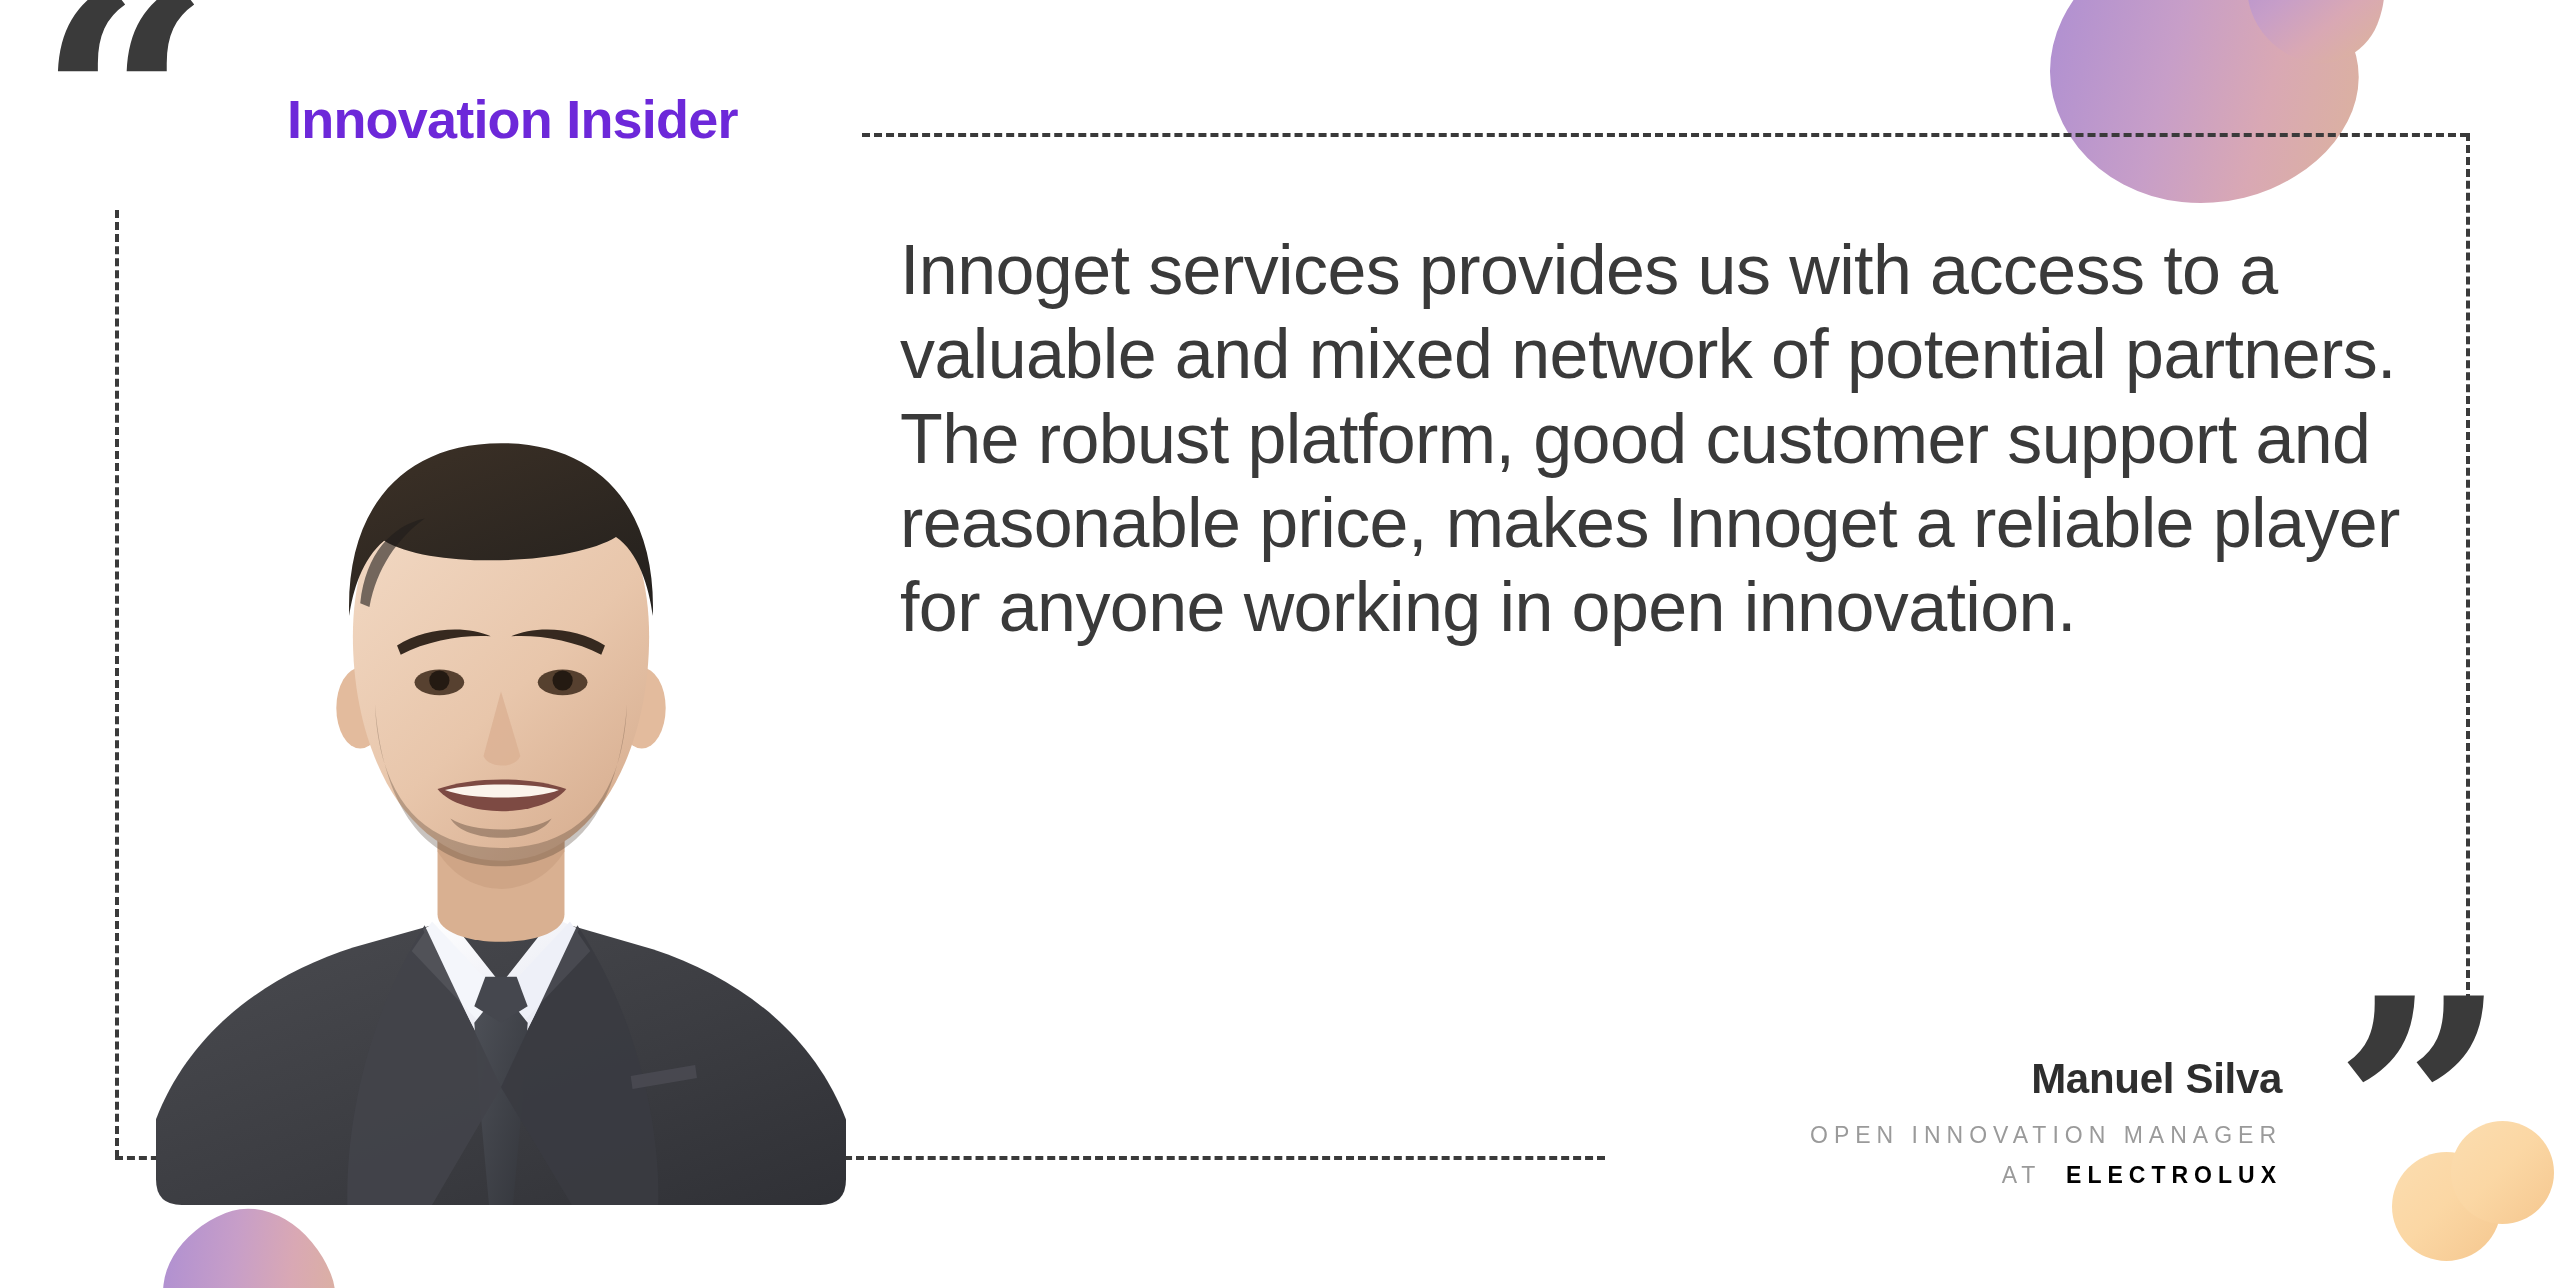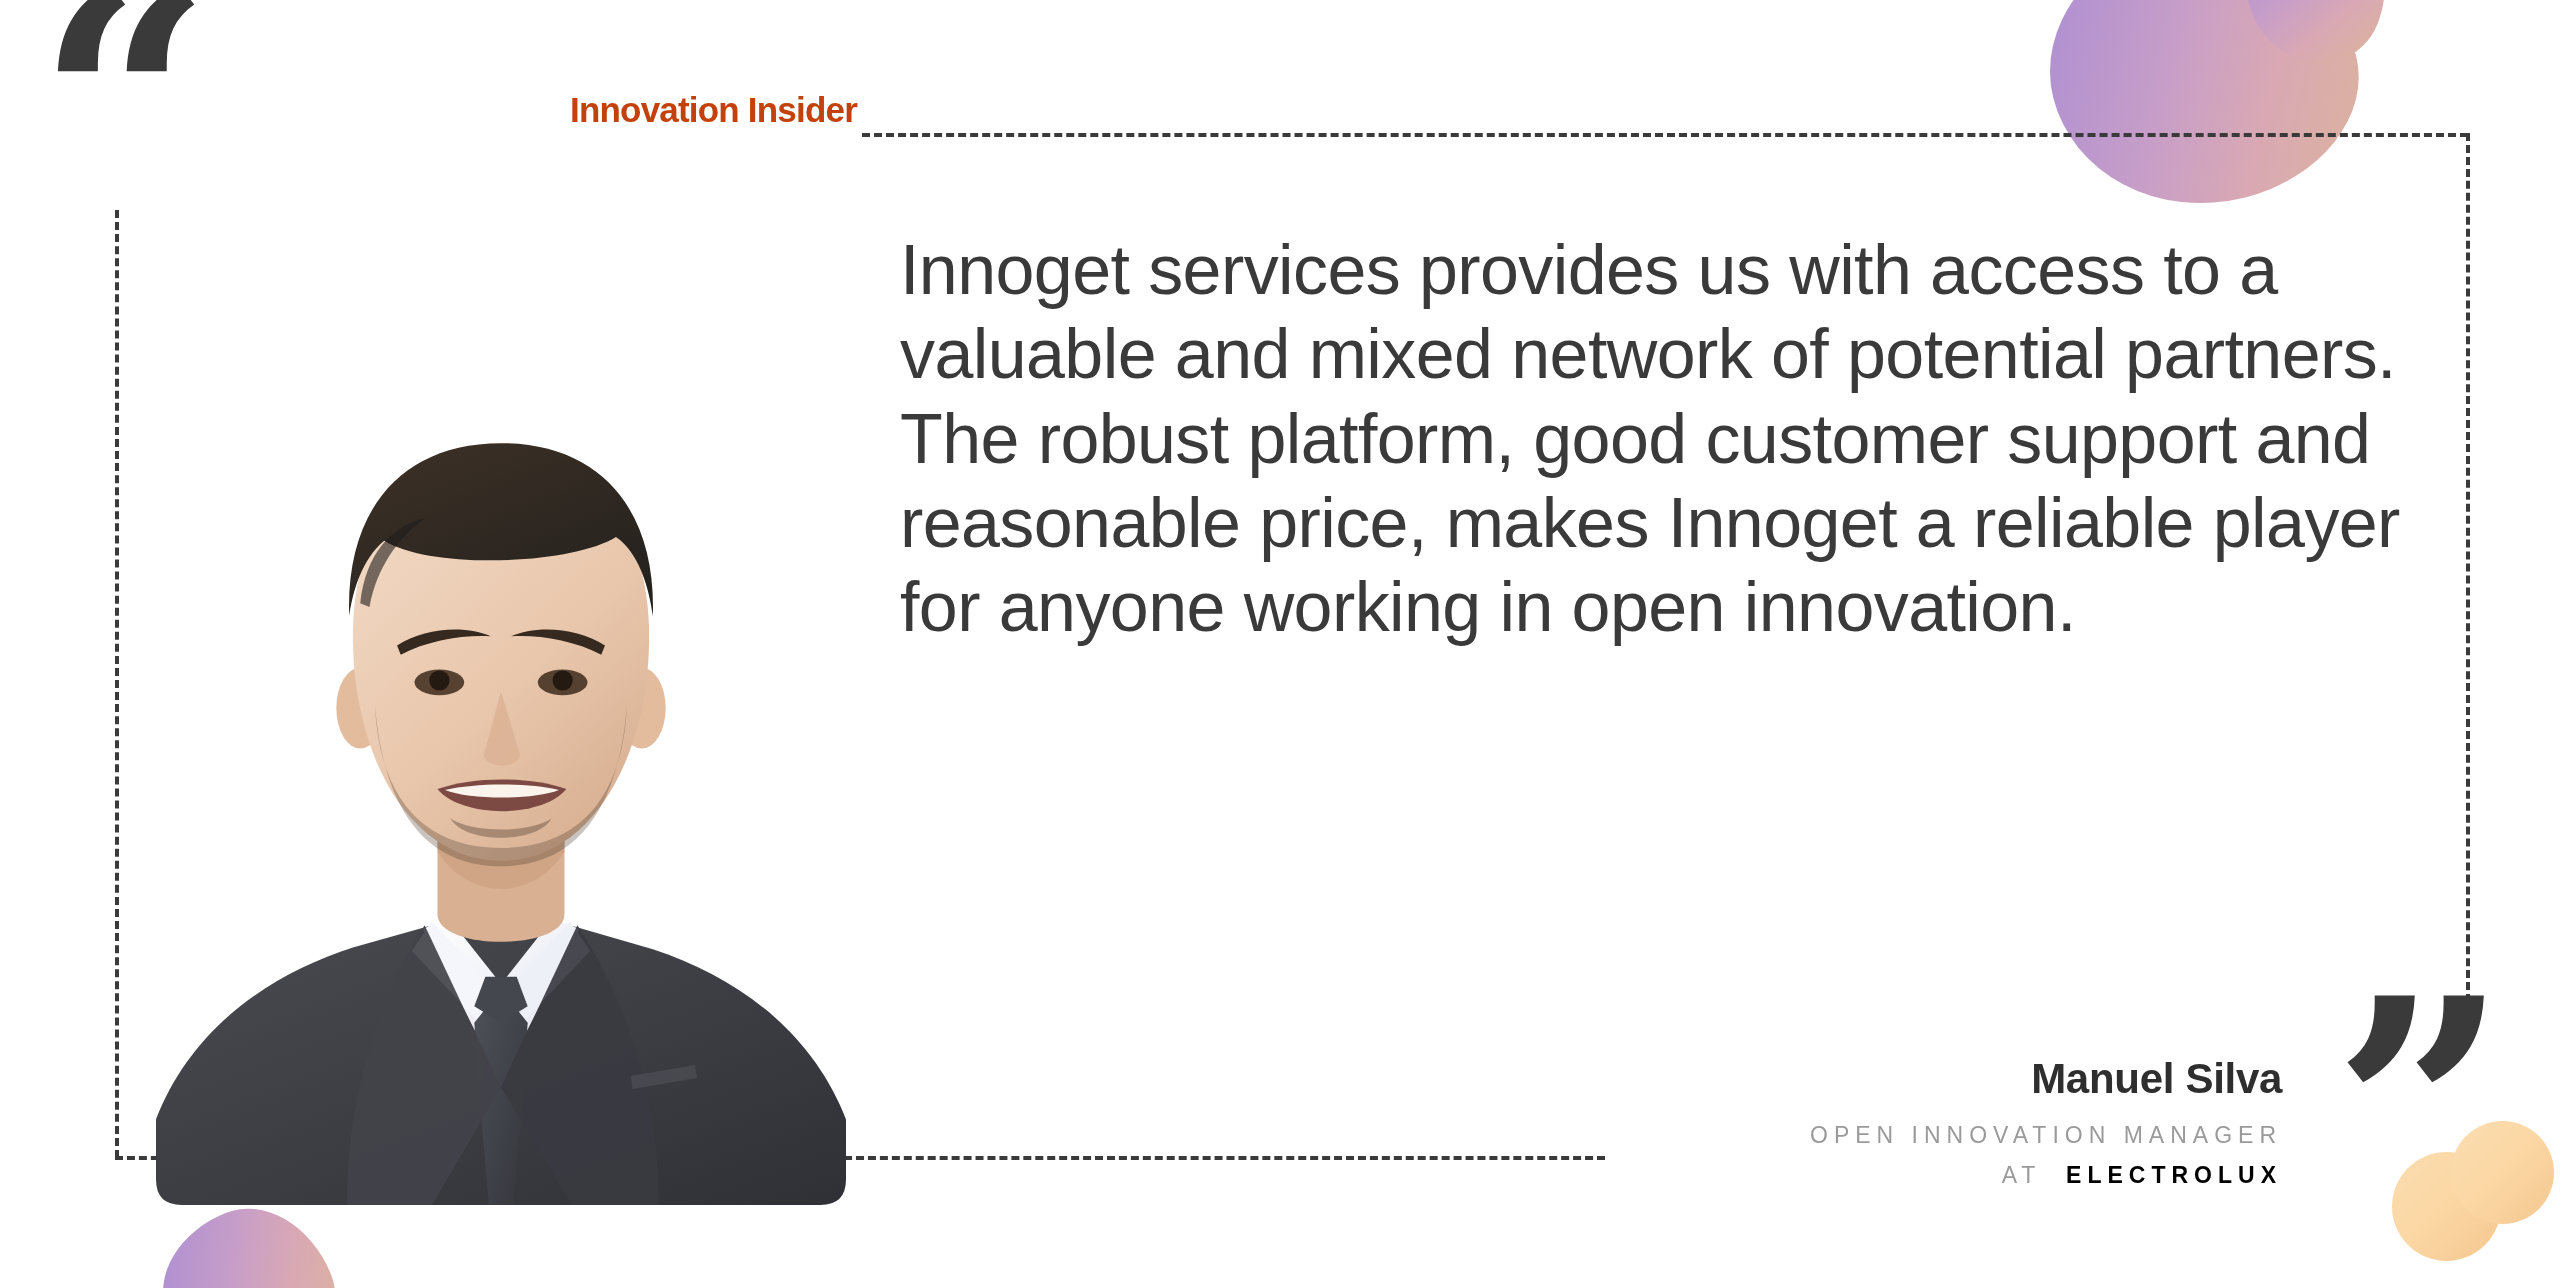--- a/index.html
+++ b/index.html
@@ -87,26 +87,26 @@
   }
 
   #brand-block {
     position: absolute;
     left: 287px;
     top: 92px;
     width: 570px;
     text-align: right;
   }
   #brand-title {
-    font-size: 35px;
+    font-size: 54px;
     font-weight: bold;
-    color: #c2410c;
+    color: #6d28d9;
     letter-spacing: -0.8px;
     line-height: 1.02;
-    text-align: right;
+    text-align: left;
     white-space: nowrap;
   }
   #brand-sub {
     margin-top: 5.5px;
     font-size: 24px;
     font-weight: bold;
     color: #3a3a3a;
     letter-spacing: -0.2px;
     text-align: right;
     padding-right: 5.5px;

